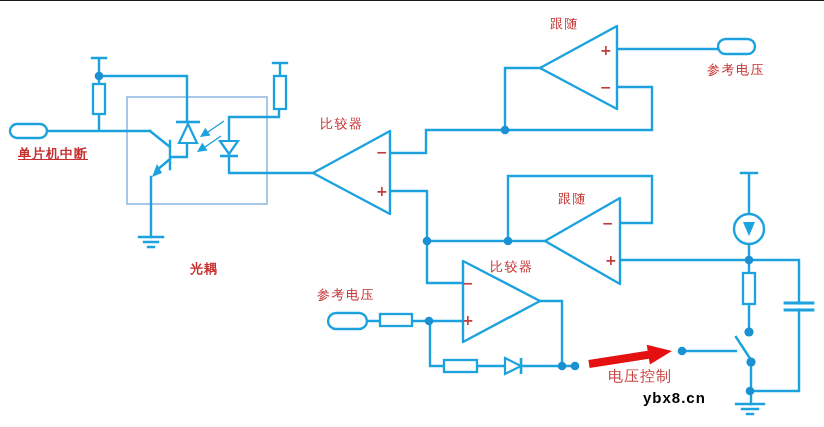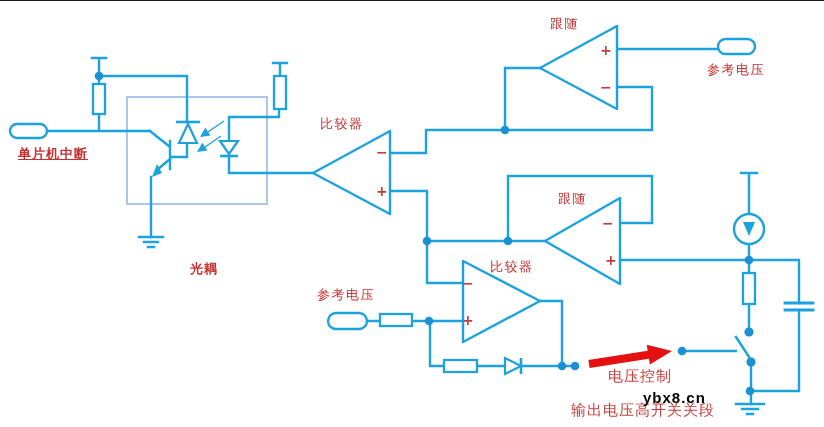--- a/index.html
+++ b/index.html
@@ -131,17 +131,16 @@
   <span class="sign" style="left:600px;top:42px;">+</span>
   <span class="sign" style="left:600px;top:79px;">−</span>
   <span class="sign" style="left:376px;top:144px;">−</span>
   <span class="sign" style="left:376px;top:183px;">+</span>
   <span class="sign" style="left:602px;top:215px;">−</span>
   <span class="sign" style="left:605px;top:252px;">+</span>
   <span class="sign" style="left:462px;top:275px;">−</span>
   <span class="sign" style="left:462px;top:312px;">+</span>
 
   <div class="ann" style="left:608px;top:368px;">电压控制</div>
-  <div class="ann" style="left:571px;top:402px;">输出电压高开关关段</div>
 
   <div class="watermark">ybx8.cn</div>
 
 </div>
 
 </body></html>

